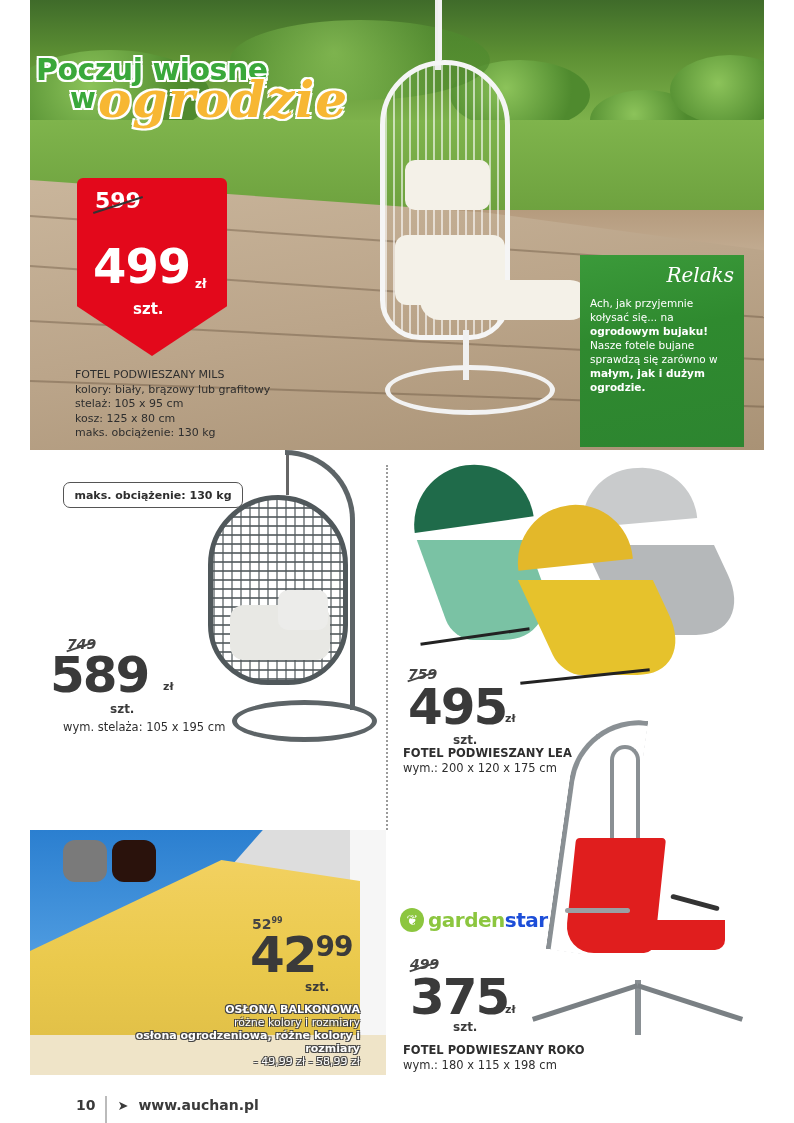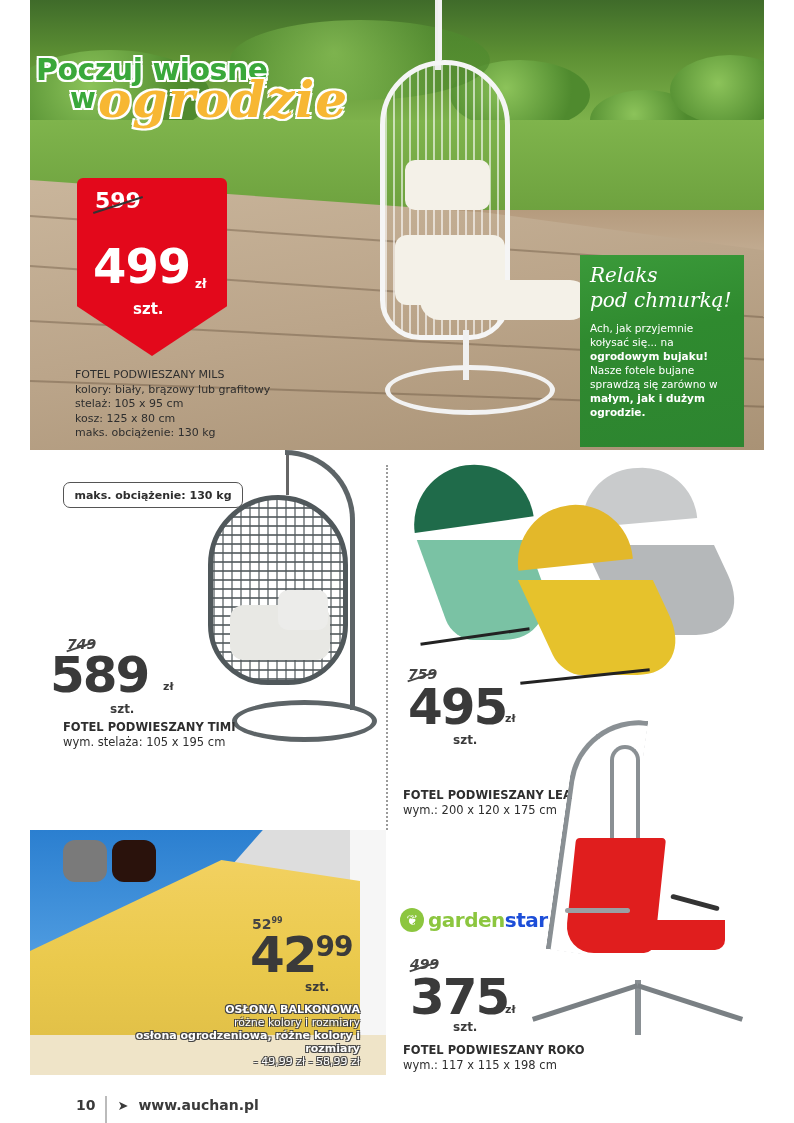--- a/index.html
+++ b/index.html
@@ -25,21 +25,21 @@
   .strike { position: absolute; height: 2px; background: #333; transform: rotate(-18deg); }
   .big-price-white { left: 93px; top: 238px; font: bold 48px "DejaVu Sans", sans-serif; color: #fff; letter-spacing: -1px; }
   .zl-white { left: 195px; top: 277px; font: bold 12px "DejaVu Sans", sans-serif; color: #fff; }
   .szt-white { left: 133px; top: 300px; font: bold 15px "DejaVu Sans", sans-serif; color: #fff; }
 
   .mils-info { left: 75px; top: 368px; font-size: 11px; line-height: 14.5px; color: #2e2e2e; }
   .mils-info .title { font-weight: normal; }
 
   .green-box { left: 580px; top: 255px; width: 164px; height: 192px;
     background: linear-gradient(170deg, #3b9a3a 0%, #2f8a2f 40%, #2d8530 100%); padding: 8px 10px; color: #fff; }
-  .green-box .script { font: italic 20px "DejaVu Serif", serif; line-height: 25px; color: #fff; }
+  .green-box .script { font: italic 20px "DejaVu Serif", serif; line-height: 25px; color: #fff; text-align: right; }
   .green-box .body { font-size: 10.5px; line-height: 14px; margin-top: 8px; }
   .green-box b { font-weight: bold; }
 
   
   .hero-chair-stand { border: 5px solid #f2f2f2; border-radius: 50%; }
 
   
   .divider-v { left: 386px; top: 465px; width: 0; height: 365px; border-left: 2px dotted #9a9a9a; }
 
   .load-badge { left: 63px; top: 482px; width: 180px; height: 26px; border: 1.5px solid #555;
@@ -118,21 +118,20 @@
 <div class="abs mils-info">
   <div class="title">FOTEL PODWIESZANY MILS</div>
   <div>kolory: biały, brązowy lub grafitowy</div>
   <div>stelaż: 105 x 95 cm</div>
   <div>kosz: 125 x 80 cm</div>
   <div>maks. obciążenie: 130 kg</div>
 </div>
 
 <div class="abs green-box">
   <div class="script">Relaks</div>
-  <div class="script">pod chmurką!</div>
   <div class="body">
     <span>Ach, jak przyjemnie kołysać się... na </span><b>ogrodowym bujaku!</b><span> Nasze fotele bujane sprawdzą się zarówno w </span><b>małym, jak i dużym ogrodzie.</b>
   </div>
 </div>
 
 <div class="abs load-badge">maks. obciążenie: 130 kg</div>
 
 <div class="abs" style="left:200px;top:450px;width:185px;height:300px;">
   <div class="abs" style="left:85px;top:0;width:70px;height:260px;border:5px solid #5d6467;border-left:none;border-bottom:none;border-radius:0 70px 0 0;"></div>
   <div class="abs" style="left:86px;top:5px;width:3px;height:40px;background:#666;"></div>
@@ -142,21 +141,20 @@
   <div class="abs" style="left:32px;top:250px;width:145px;height:42px;border:5px solid #5d6467;border-radius:50%;"></div>
 </div>
 
 <div class="abs old-price" style="left:67px;top:636px;">749</div>
 <div class="abs strike" style="left:66px;top:646px;width:28px;background:#444;"></div>
 <div class="abs big-price" style="left:50px;top:650px;">589</div>
 <div class="abs zl" style="left:163px;top:680px;">zł</div>
 <div class="abs szt" style="left:110px;top:702px;">szt.</div>
 
 <div class="abs prod-info" style="left:63px;top:720px;">
-  <div class="title">FOTEL PODWIESZANY TIMI</div>
   <div>wym. stelaża: 105 x 195 cm</div>
 </div>
 
 <div class="abs divider-v"></div>
 
 <div class="abs" style="left:400px;top:460px;width:350px;height:230px;">
 
   <div class="abs" style="left:10px;top:5px;width:120px;height:60px;background:#1f6b4a;border-radius:60px 60px 0 0;transform:rotate(-8deg);"></div>
   <div class="abs" style="left:35px;top:80px;width:110px;height:100px;background:#7ac2a4;border-radius:0 0 60px 20px;transform:skewX(20deg);"></div>
   <div class="abs" style="left:20px;top:175px;width:110px;height:3px;background:#222;transform:rotate(-8deg);"></div>
@@ -168,21 +166,21 @@
   <div class="abs" style="left:140px;top:120px;width:135px;height:95px;background:#e6c22c;border-radius:0 0 60px 20px;transform:skewX(25deg);"></div>
   <div class="abs" style="left:120px;top:215px;width:130px;height:3px;background:#222;transform:rotate(-6deg);"></div>
 </div>
 
 <div class="abs old-price" style="left:408px;top:666px;">759</div>
 <div class="abs strike" style="left:407px;top:676px;width:28px;background:#444;"></div>
 <div class="abs big-price" style="left:408px;top:682px;">495</div>
 <div class="abs zl" style="left:505px;top:712px;">zł</div>
 <div class="abs szt" style="left:453px;top:733px;">szt.</div>
 
-<div class="abs prod-info" style="left:403px;top:788px;">
+<div class="abs prod-info" style="left:403px;top:746px;">
   <div class="title">FOTEL PODWIESZANY LEA</div>
   <div>wym.: 200 x 120 x 175 cm</div>
 </div>
 
 <div class="abs balcony">
   <div class="abs" style="left:180px;top:0;width:176px;height:60px;background:#ddd;clip-path:polygon(30% 0,100% 0,100% 100%,0 100%);"></div>
   <div class="abs" style="left:320px;top:0;width:36px;height:245px;background:#f6f6f6;"></div>
   <div class="abs shade" style="left:0;top:30px;width:330px;height:175px;clip-path:polygon(58% 0,100% 12%,100% 100%,0 100%,0 52%);"></div>
   <div class="abs" style="left:0;top:205px;width:356px;height:40px;background:#efe4c8;"></div>
   <div class="abs swatch" style="left: 33px; top: 10px; background: rgb(122, 122, 122);"></div>
@@ -222,21 +220,21 @@
 </div>
 
 <div class="abs old-price" style="left:410px;top:956px;">499</div>
 <div class="abs strike" style="left:409px;top:966px;width:28px;background:#444;"></div>
 <div class="abs big-price" style="left:410px;top:972px;">375</div>
 <div class="abs zl" style="left:505px;top:1003px;">zł</div>
 <div class="abs szt" style="left:453px;top:1020px;">szt.</div>
 
 <div class="abs prod-info" style="left:403px;top:1043px;">
   <div class="title">FOTEL PODWIESZANY ROKO</div>
-  <div>wym.: 117 x 115 x 198 cm</div>
+  <div>wym.: 180 x 115 x 198 cm</div>
 </div>
 
 <div class="abs footer">
   <span>10</span>
   <span class="sep"></span>
   <span class="bird">➤</span>
   <span>www.auchan.pl</span>
 </div>
 
 </body></html>

